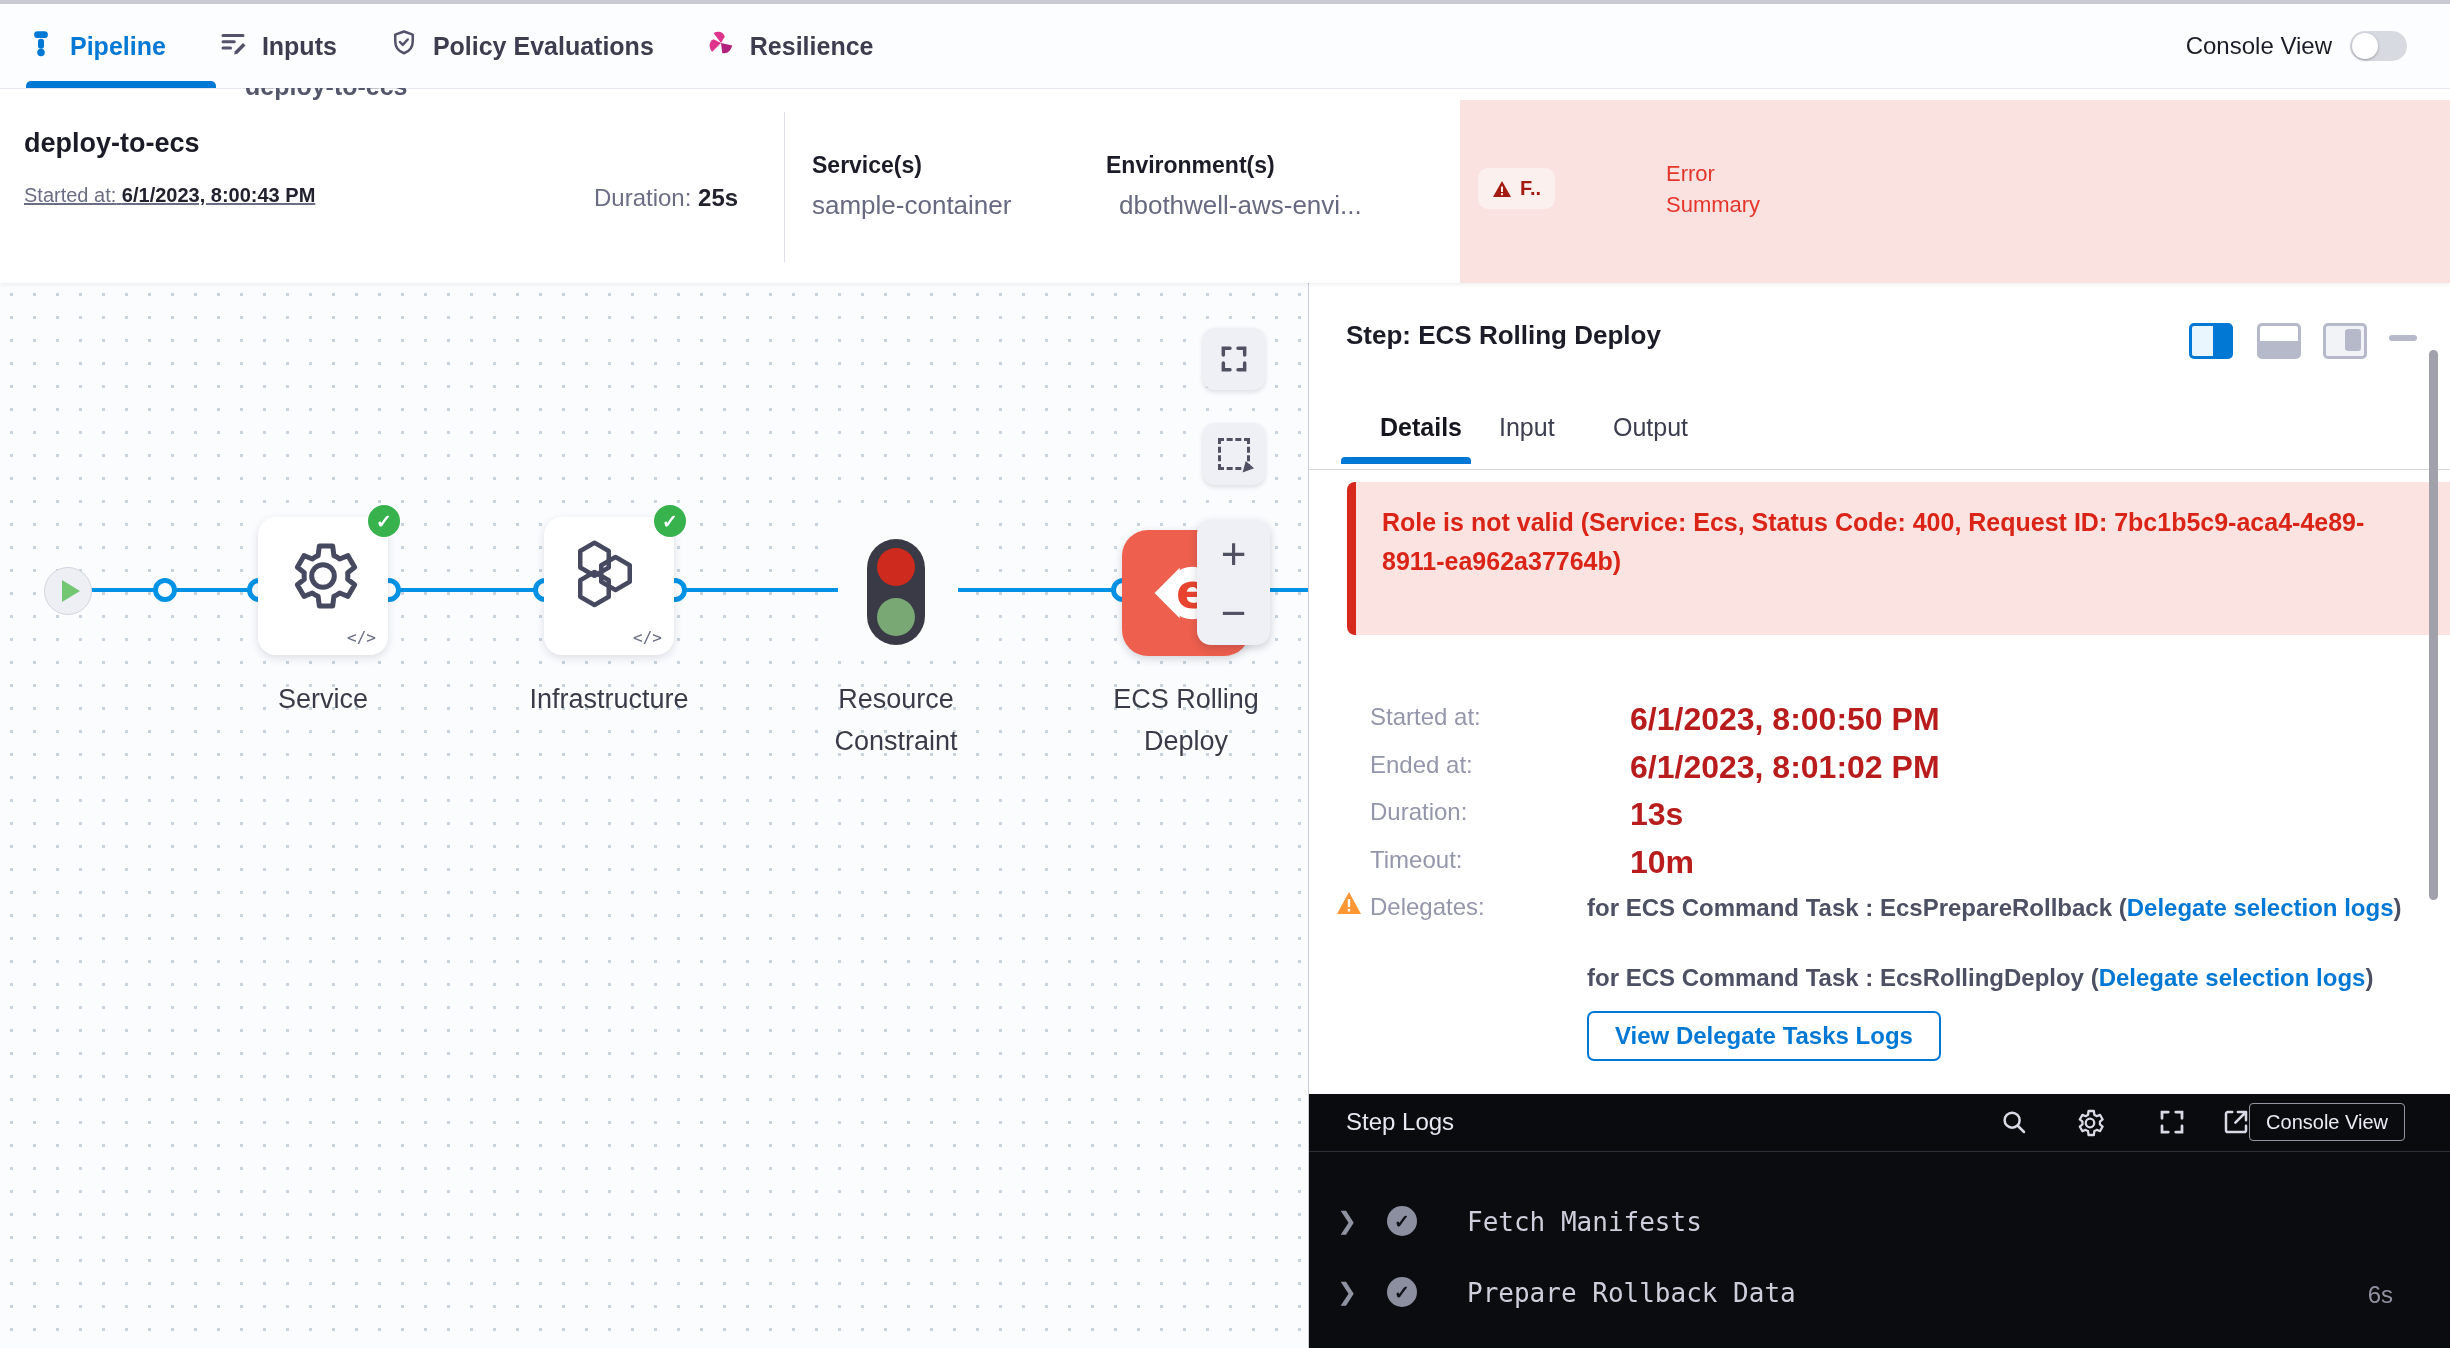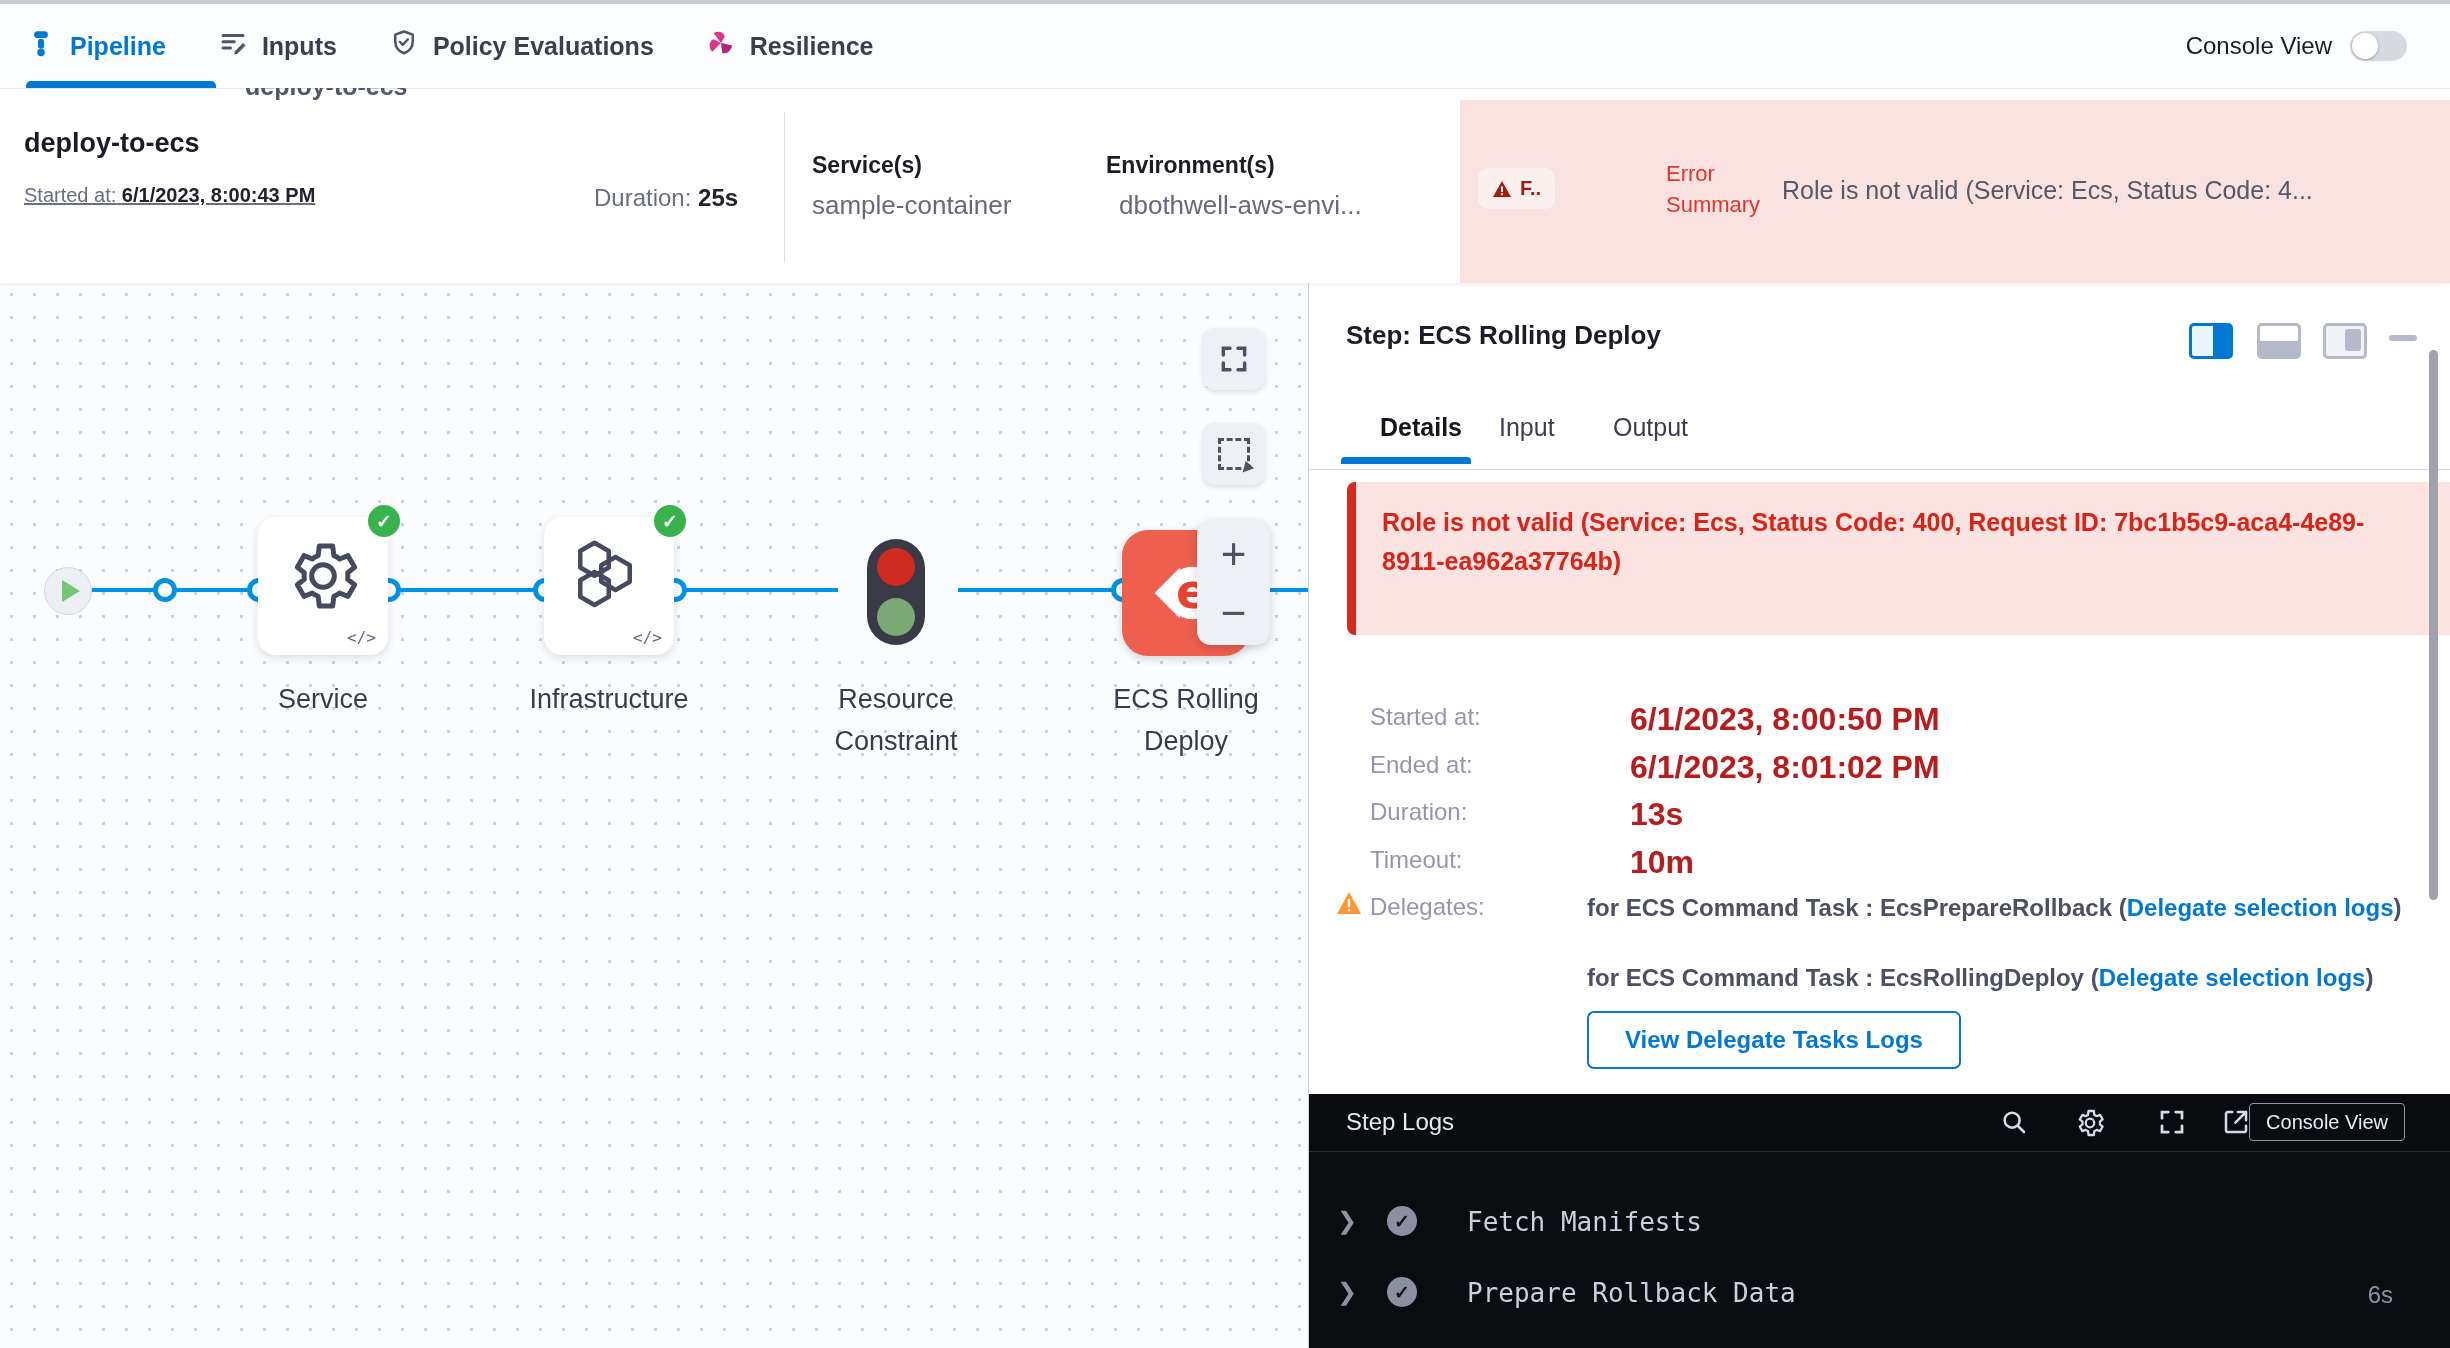--- a/index.html
+++ b/index.html
@@ -84,21 +84,21 @@
   .ptab.active{font-weight:700;color:#16161f;margin-left:20px;}
   .ptab-underline{position:absolute;left:32px;top:174px;width:130px;height:7px;background:#0278d5;border-radius:4px 4px 0 0;}
   .ptab-divider{position:absolute;left:0;top:186px;width:1142px;height:1px;background:#d6d8e1;}
   .err-banner{position:absolute;left:2px;top:199px;width:1025px;min-height:112px;background:#fae3e1;border-left:9px solid #d6281c;
               border-radius:8px;padding:21px 60px 20px 26px;font-size:25px;font-weight:700;color:#da2417;line-height:39px;margin-left:36px;}
   .drow-label{position:absolute;left:61px;font-size:24px;color:#9496ab;}
   .drow-value{position:absolute;left:278px;font-size:32px;font-weight:600;color:#b91c1c;margin-left:43px;}
   .delegate-line{position:absolute;left:278px;width:845px;font-size:24px;font-weight:600;color:#4d4f63;line-height:34px;}
   .delegate-line a{color:#0278d5;text-decoration:none;cursor:pointer;}
   .warn-icon{position:absolute;left:27px;top:608px;}
-  .vdl-btn{position:absolute;left:278px;top:728px;height:58px;padding:0 36px;background:#fff;border:2px solid #0278d5;border-radius:7px;
+  .vdl-btn{position:absolute;left:278px;top:728px;height:50px;padding:0 26px;background:#fff;border:2px solid #0278d5;border-radius:7px;
            font-size:24px;font-weight:600;color:#0278d5;display:flex;align-items:center;cursor:pointer;font-family:"Liberation Sans",sans-serif;}
   .pscroll{position:absolute;left:1120px;top:67px;width:9px;height:550px;background:#a0a1ab;border-radius:5px;cursor:pointer;}
 
   
   .steplogs{position:absolute;left:0;top:811px;width:1142px;height:254px;background:#0b0c10;}
   .sl-bar{position:absolute;left:0;top:0;width:1142px;height:57px;background:#0a0b0e;border-bottom:1px solid #2e2f38;}
   .sl-title{position:absolute;left:37px;top:14px;font-size:24px;color:#e6e8f2;}
   .sl-icon{position:absolute;top:13px;cursor:pointer;color:#d8dae6;}
   .sl-console{position:absolute;right:46px;top:9px;height:38px;padding:0 16px;border:1px solid #9395a1;border-radius:4px;
               display:flex;align-items:center;font-size:20px;color:#e8eaf4;cursor:pointer;background:transparent;}
@@ -188,21 +188,20 @@
     <div class="err-zone">
       <div class="err-badge">
         <svg width="20" height="18" viewBox="0 0 20 18">
           <path d="M10 1L19 17H1z" fill="#a21a10"></path>
           <rect x="9" y="6.5" width="2" height="5.5" fill="#fcf0ee"></rect>
           <rect x="9" y="13.2" width="2" height="2" fill="#fcf0ee"></rect>
         </svg>
         <span>F..</span>
       </div>
       <div class="err-sum-label">Error Summary</div>
-      <div class="err-msg">Role is not valid (Service: Ecs, Status Code: 4...</div>
     </div>
   </div>
 
   <div class="abs canvas">
     <div class="cv-btn" style="left:1203px;top:45px;">
       <svg width="32" height="32" viewBox="0 0 24 24" fill="none" stroke="#4f5162" stroke-width="2.6" stroke-linecap="round">
         <path d="M4 9V4h5M15 4h5v5M20 15v5h-5M9 20H4v-5"></path>
       </svg>
     </div>
     <div class="cv-btn" style="left:1203px;top:140px;">

